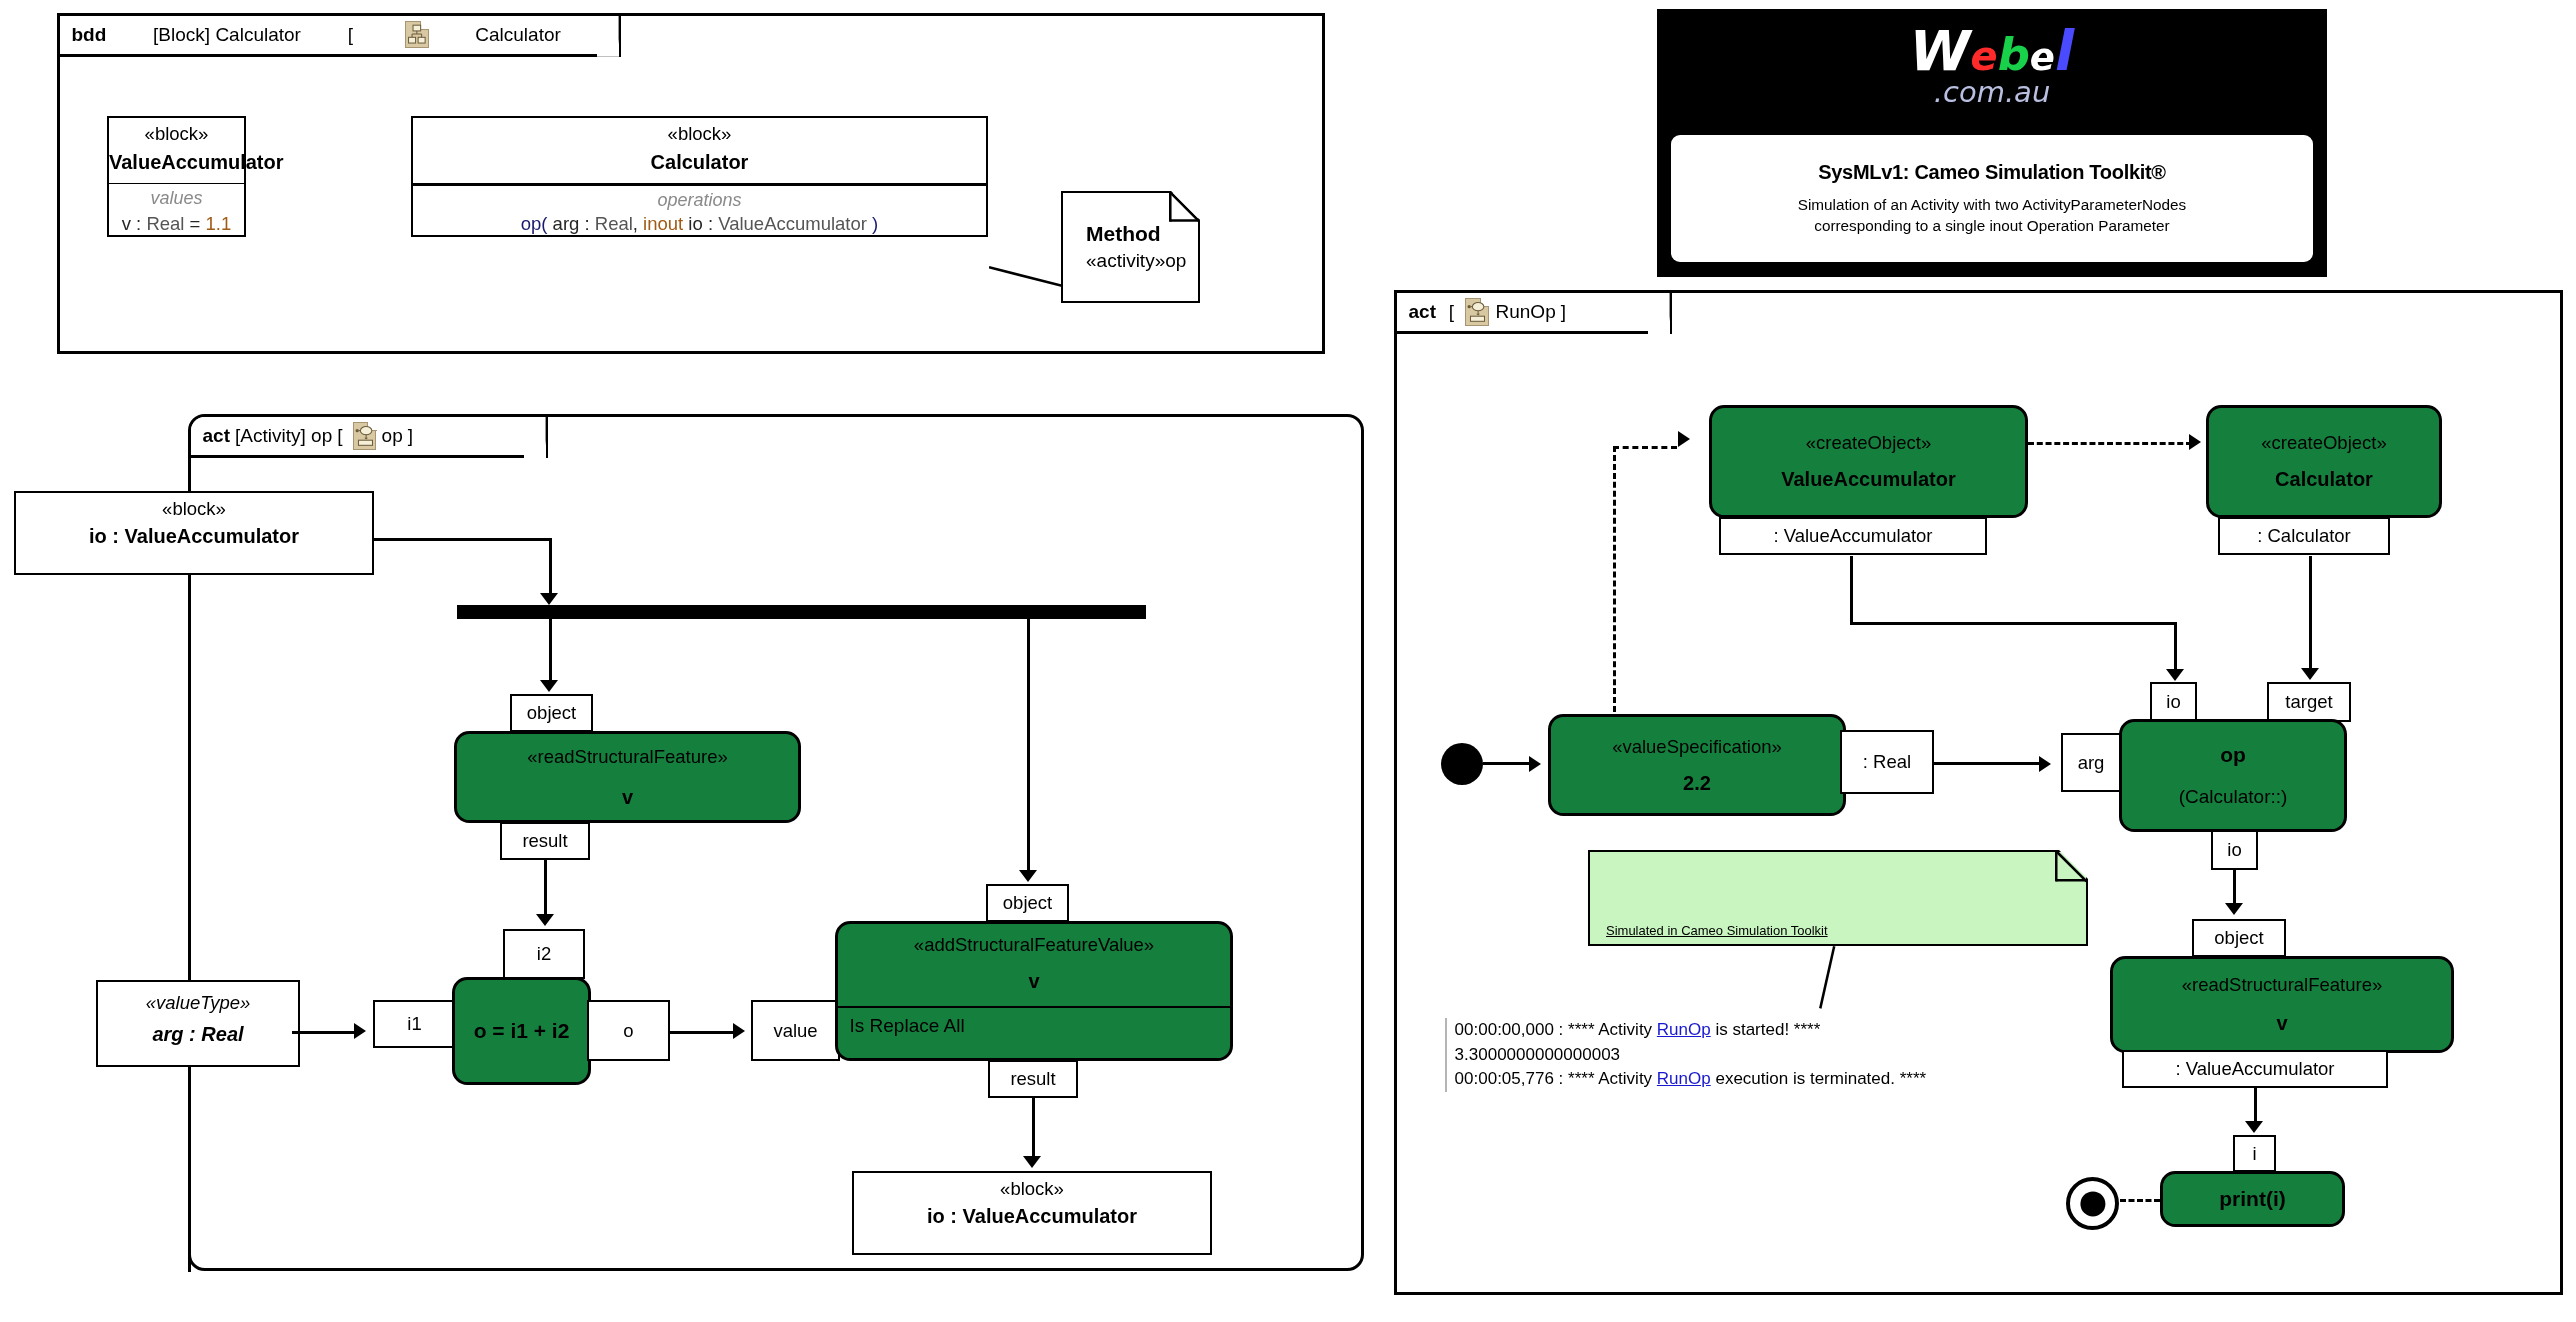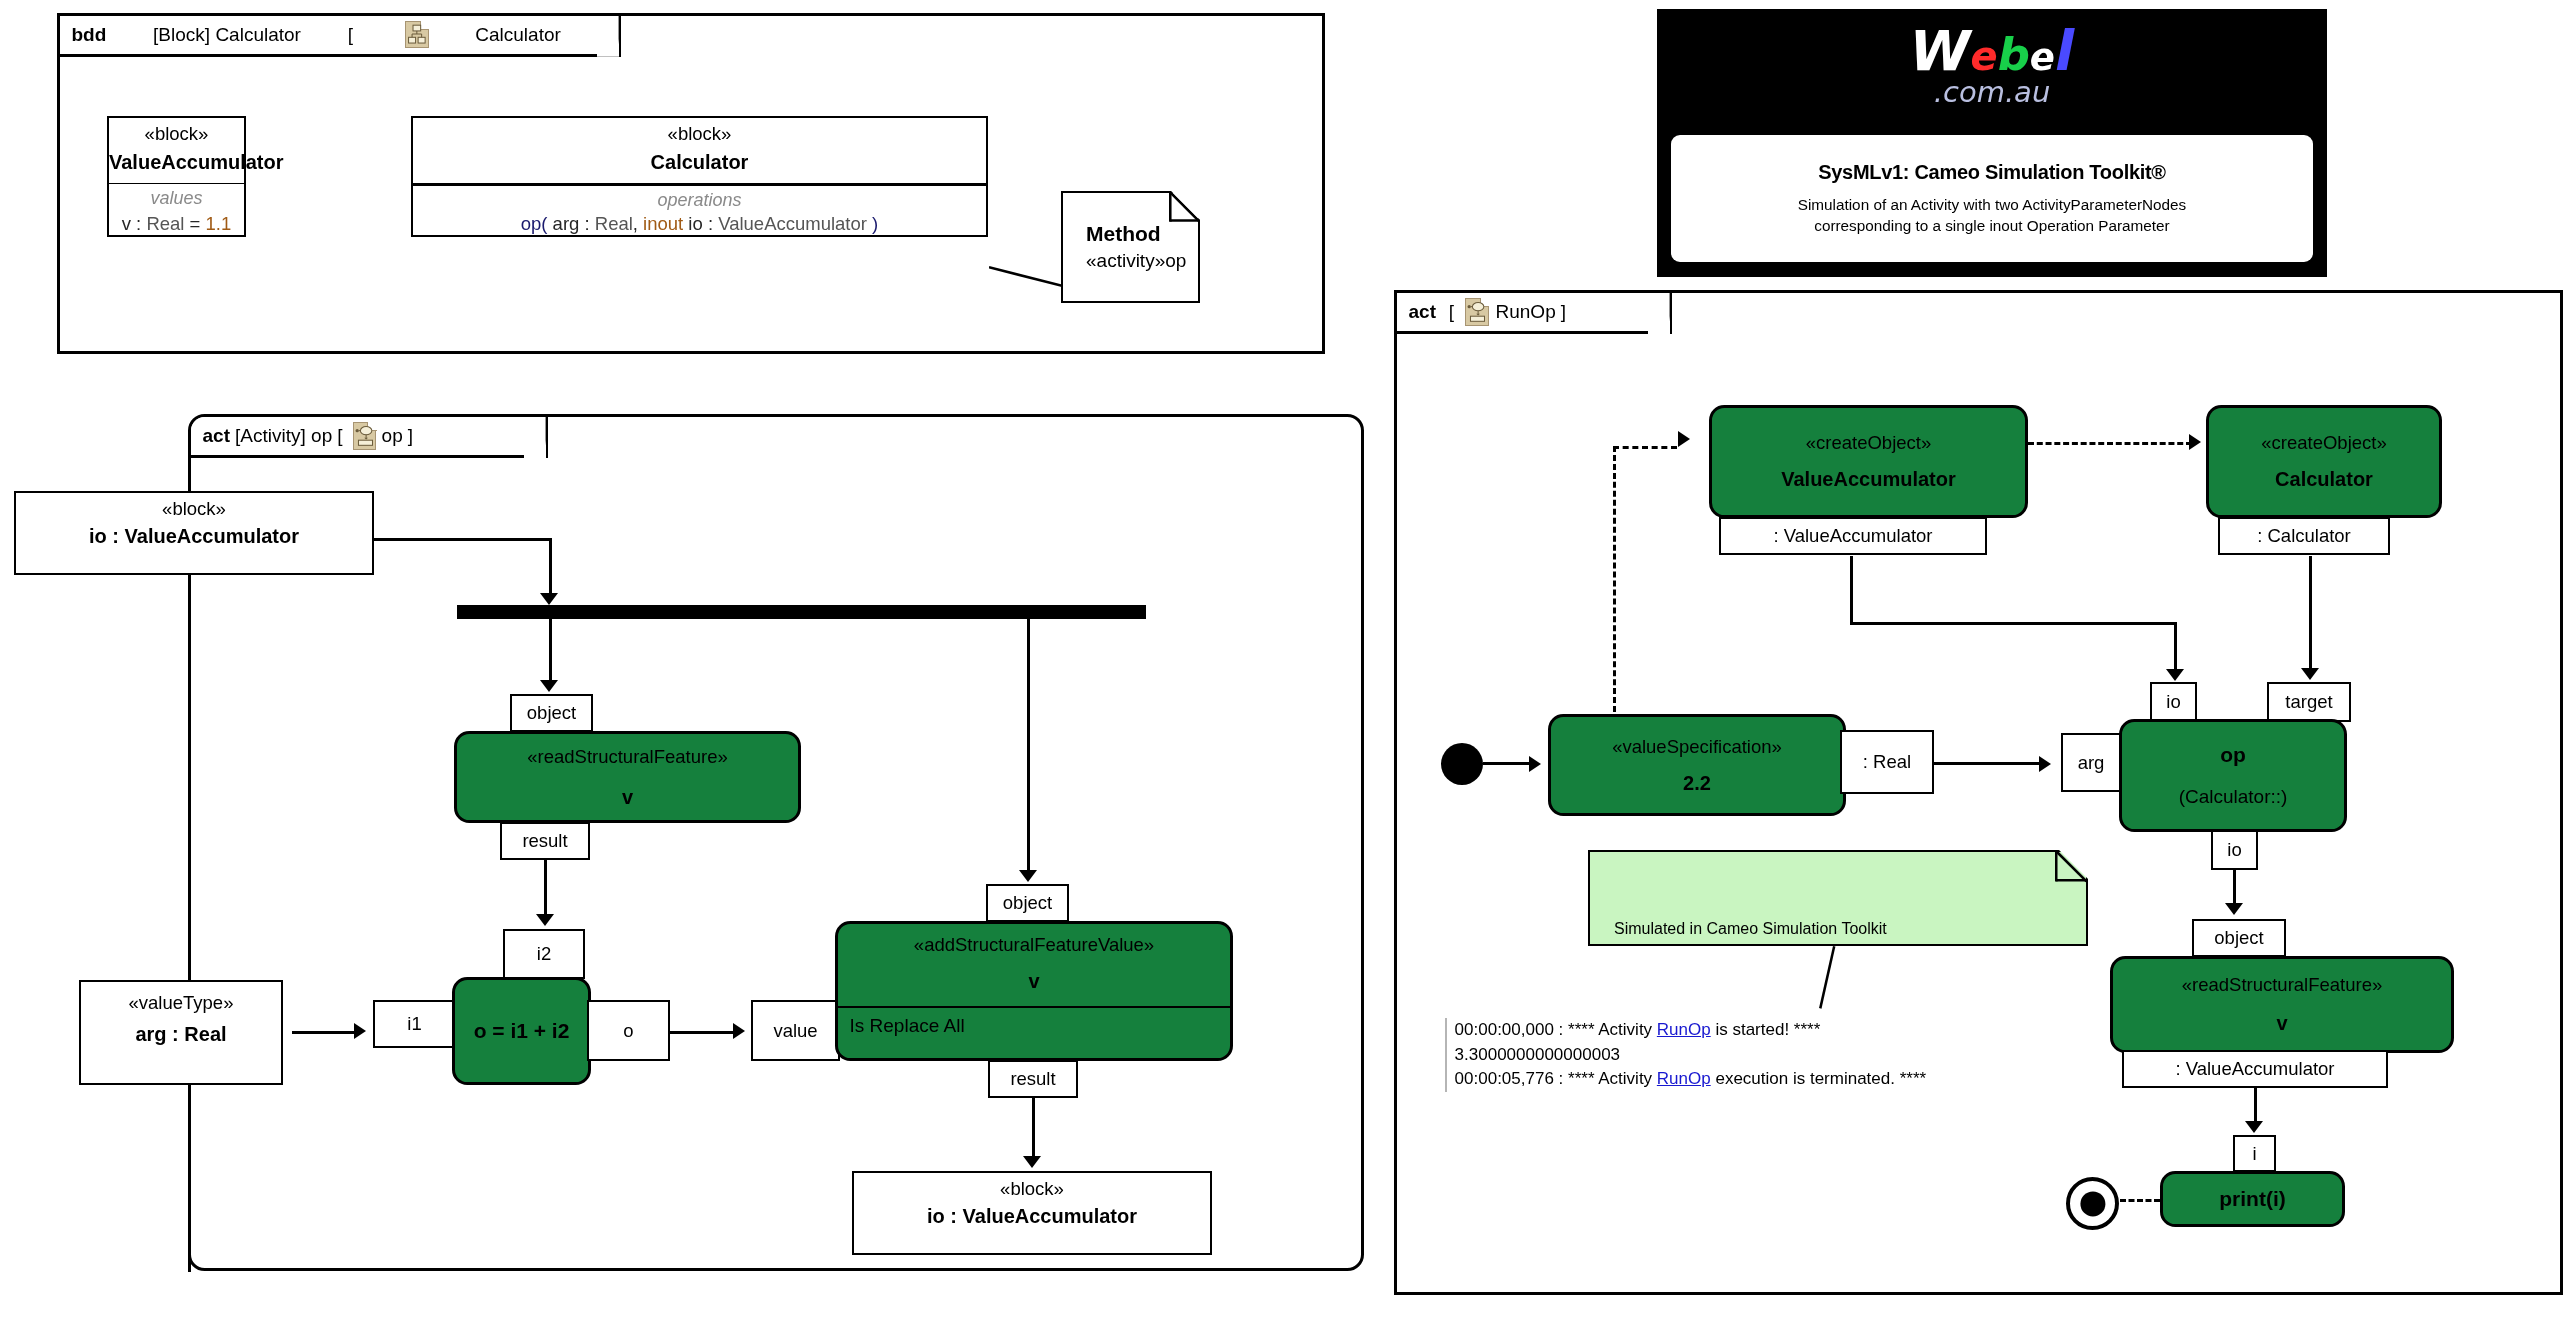--- a/index.html
+++ b/index.html
@@ -209,21 +209,21 @@
     <div class="ctr guil">«readStructuralFeature»</div>
     <div class="ctr nm" style="margin-top:18px;">v</div>
   </div>
 
   <div class="abs pin" style="left:500px;top:822px;width:90px;height:38px;">result</div>
   <div class="vl" style="left:544px;top:860px;height:59px;"></div>
   <div class="ar-d" style="left:536px;top:914px;"></div>
 
   <div class="abs pin" style="left:503px;top:929px;width:82px;height:50px;">i2</div>
 
-  <div class="abs box" style="left:79px;top:980px;width:204px;height:105px;">
+  <div class="abs box" style="left:96px;top:980px;width:204px;height:87px;font-style:italic;">
     <div class="ctr guil" style="margin-top:10.2px;">«valueType»</div>
     <div class="ctr nm" style="margin-top:9px;">arg : Real</div>
   </div>
 
   <div class="vl" style="left:188px;top:573px;height:408px;"></div>
   <div class="vl" style="left:188px;top:1084px;height:188px;"></div>
 
   <div class="hl" style="left:292px;top:1031px;width:67px;"></div>
   <div class="ar-r" style="left:354px;top:1023px;"></div>
 
@@ -372,21 +372,21 @@
     <div class="ctr big">print(i)</div>
   </div>
 
   <div class="dashh" style="left:2120px;top:1199px;width:40px;"></div>
   <div class="ar-l" style="left:2103px;top:1191px;"></div>
 
   <div class="final" style="left:2066px;top:1177px;width:45px;height:45px;"></div>
 
   <div class="abs note note-clip" style="left:1588px;top:850px;width:500px;height:96px;background:#c9f5c1;
               align-items:flex-end;padding-bottom:6.4px;">
-    <div style="font-size:16px;padding-left:24px;white-space:nowrap;">Simulated in Cameo Simulation Toolkit</div>
+    <div style="font-size:13px;padding-left:16px;white-space:nowrap;text-decoration:underline;">Simulated in Cameo Simulation Toolkit</div>
     <svg style="position:absolute;right:-2.5px;top:-2.5px;" width="34" height="34" viewBox="0 0 54 54">
       <line x1="2" y1="2" x2="50" y2="50" stroke="#000" stroke-width="4"></line>
       <line x1="2" y1="48" x2="50" y2="48" stroke="#000" stroke-width="4"></line>
       <line x1="2" y1="2" x2="2" y2="50" stroke="#000" stroke-width="4"></line>
     </svg>
   </div>
 
   <div class="abs" style="left:1819px;top:946px;width:19px;height:64px;">
     <svg width="19" height="64" viewBox="0 0 30 100">
         <line x1="24" y1="0" x2="2" y2="98" stroke="#000" stroke-width="4"></line>

